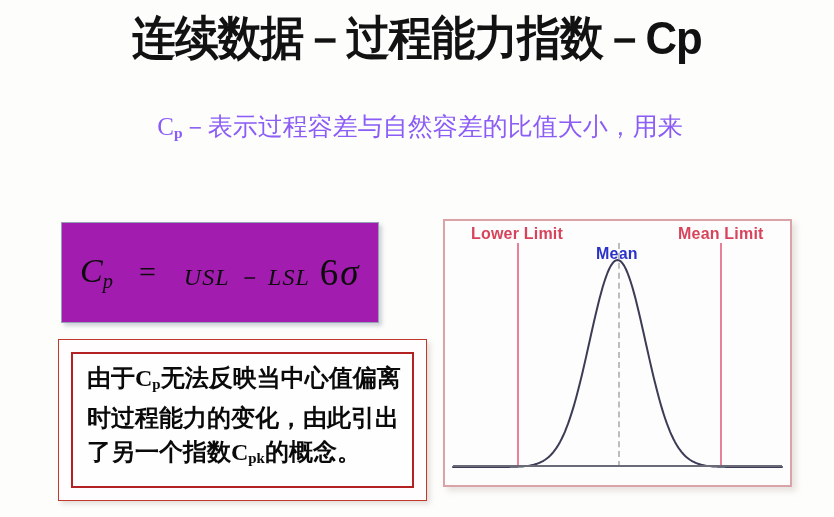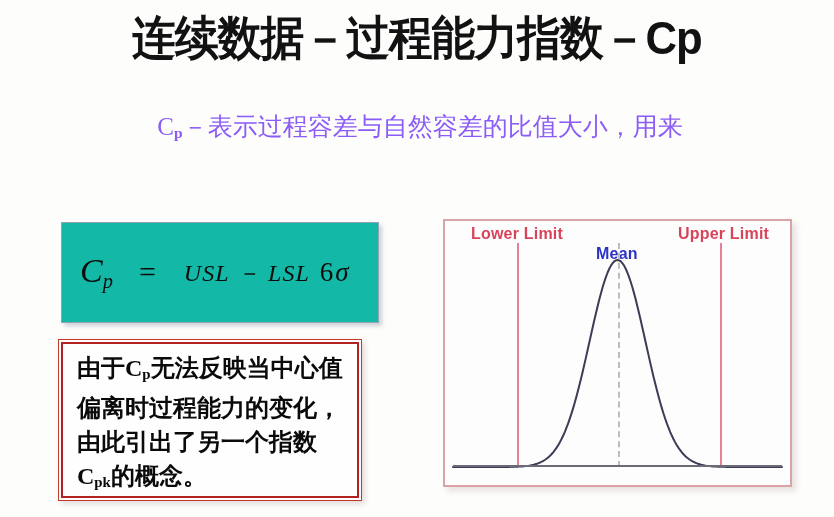--- a/index.html
+++ b/index.html
@@ -56,21 +56,21 @@
     vertical-align: -0.22em;
   }
 
   
   .formula-box {
     position: absolute;
     left: 61px;
     top: 222px;
     width: 318px;
     height: 101px;
-    background: #14b8a6;
+    background: #a21caf;
     border: 1px solid #94a3b4;
     box-shadow: 3px 3px 4px rgba(120,130,145,0.35);
     box-sizing: border-box;
     display: flex;
     align-items: center;
     justify-content: flex-start;
   }
   .formula-inner {
     display: flex;
     align-items: center;
@@ -103,38 +103,38 @@
     padding: 0 6px 5px 6px;
     white-space: nowrap;
     letter-spacing: 1px;
   }
   .f-bar {
     height: 2px;
     background: #0c0c0c;
     width: 100%;
   }
   .f-den {
-    font-size: 27px;
+    font-size: 37px;
     padding-top: 6px;
     font-style: normal;
     letter-spacing: 2px;
   }
   .f-den .sigma { font-style: italic; }
 
   
   .note-box {
     position: absolute;
     left: 58px;
     top: 339px;
-    width: 304px;
+    width: 369px;
     height: 162px;
     box-sizing: border-box;
     border: 1px solid #c0392b;
     background: #fffdfd;
-    padding: 2px;
+    padding: 12px;
     box-shadow: 3px 3px 5px rgba(170,150,140,0.30);
   }
   .note-inner {
     width: 100%;
     height: 100%;
     box-sizing: border-box;
     border: 2px solid #b22222;
     background: #fffefe;
     padding: 7px 10px 6px 14px;
   }
@@ -249,21 +249,21 @@
   <div class="note-inner">
     <div class="note-text"><span>由于C</span><sub>p</sub><span>无法反映当中心值偏离时过程能力的变化，由此引出了另一个指数C</span><sub>pk</sub><span>的概念。</span></div>
   </div>
 </div>
 
 <div class="chart-box">
   <div class="chart-inner">
 
     <div class="chart-label lower">Lower Limit</div>
     <div class="chart-label mean">Mean</div>
-    <div class="chart-label upper">Upper Limit</div>
+    <div class="chart-label upper">Mean Limit</div>
 
     <div class="limit-line lower"></div>
     <div class="mean-line"></div>
     <div class="limit-line upper"></div>
 
     <svg class="curve-svg" viewBox="0 0 345 264" preserveAspectRatio="none">
       <polyline id="curve-path" fill="none" stroke="#3c3c57" stroke-width="2" stroke-linejoin="round" stroke-linecap="round" points="8.00,246.00 9.64,246.00 11.29,246.00 12.93,246.00 14.58,246.00 16.23,246.00 17.87,246.00 19.52,246.00 21.16,246.00 22.80,246.00 24.45,246.00 26.09,246.00 27.74,246.00 29.39,246.00 31.03,246.00 32.67,246.00 34.32,246.00 35.97,246.00 37.61,246.00 39.25,246.00 40.90,246.00 42.55,246.00 44.19,245.99 45.84,245.99 47.48,245.99 49.13,245.99 50.77,245.98 52.42,245.98 54.06,245.97 55.70,245.97 57.35,245.96 58.99,245.95 60.64,245.93 62.29,245.91 63.93,245.89 65.57,245.86 67.22,245.83 68.87,245.78 70.51,245.73 72.16,245.67 73.80,245.59 75.44,245.50 77.09,245.39 78.73,245.25 80.38,245.09 82.03,244.90 83.67,244.67 85.31,244.40 86.96,244.08 88.61,243.70 90.25,243.26 91.89,242.75 93.54,242.16 95.19,241.47 96.83,240.68 98.48,239.77 100.12,238.73 101.76,237.55 103.41,236.22 105.05,234.70 106.70,233.01 108.34,231.10 109.99,228.98 111.64,226.62 113.28,224.01 114.92,221.14 116.57,217.99 118.22,214.54 119.86,210.80 121.50,206.74 123.15,202.38 124.79,197.69 126.44,192.68 128.08,187.36 129.73,181.73 131.38,175.80 133.02,169.59 134.67,163.11 136.31,156.40 137.96,149.48 139.60,142.39 141.25,135.15 142.89,127.83 144.53,120.45 146.18,113.07 147.82,105.75 149.47,98.53 151.12,91.48 152.76,84.65 154.41,78.10 156.05,71.89 157.69,66.07 159.34,60.70 160.99,55.83 162.63,51.50 164.28,47.76 165.92,44.65 167.56,42.20 169.21,40.43 170.85,39.36 172.50,39.00 174.15,39.36 175.79,40.43 177.44,42.20 179.08,44.65 180.72,47.76 182.37,51.50 184.02,55.83 185.66,60.70 187.31,66.07 188.95,71.89 190.60,78.10 192.24,84.65 193.88,91.48 195.53,98.53 197.17,105.75 198.82,113.07 200.46,120.45 202.11,127.83 203.75,135.15 205.40,142.39 207.04,149.48 208.69,156.40 210.34,163.11 211.98,169.59 213.63,175.80 215.27,181.73 216.91,187.36 218.56,192.68 220.21,197.69 221.85,202.38 223.50,206.74 225.14,210.80 226.79,214.54 228.43,217.99 230.08,221.14 231.72,224.01 233.37,226.62 235.01,228.98 236.65,231.10 238.30,233.01 239.94,234.70 241.59,236.22 243.23,237.55 244.88,238.73 246.53,239.77 248.17,240.68 249.81,241.47 251.46,242.16 253.10,242.75 254.75,243.26 256.39,243.70 258.04,244.08 259.69,244.40 261.33,244.67 262.98,244.90 264.62,245.09 266.26,245.25 267.91,245.39 269.56,245.50 271.20,245.59 272.85,245.67 274.49,245.73 276.13,245.78 277.78,245.83 279.43,245.86 281.07,245.89 282.71,245.91 284.36,245.93 286.00,245.95 287.65,245.96 289.30,245.97 290.94,245.97 292.58,245.98 294.23,245.98 295.88,245.99 297.52,245.99 299.17,245.99 300.81,245.99 302.45,246.00 304.10,246.00 305.75,246.00 307.39,246.00 309.04,246.00 310.68,246.00 312.32,246.00 313.97,246.00 315.62,246.00 317.26,246.00 318.90,246.00 320.55,246.00 322.19,246.00 323.84,246.00 325.49,246.00 327.13,246.00 328.77,246.00 330.42,246.00 332.06,246.00 333.71,246.00 335.36,246.00 337.00,246.00"></polyline>
     </svg>
 
     <div class="baseline"></div>

